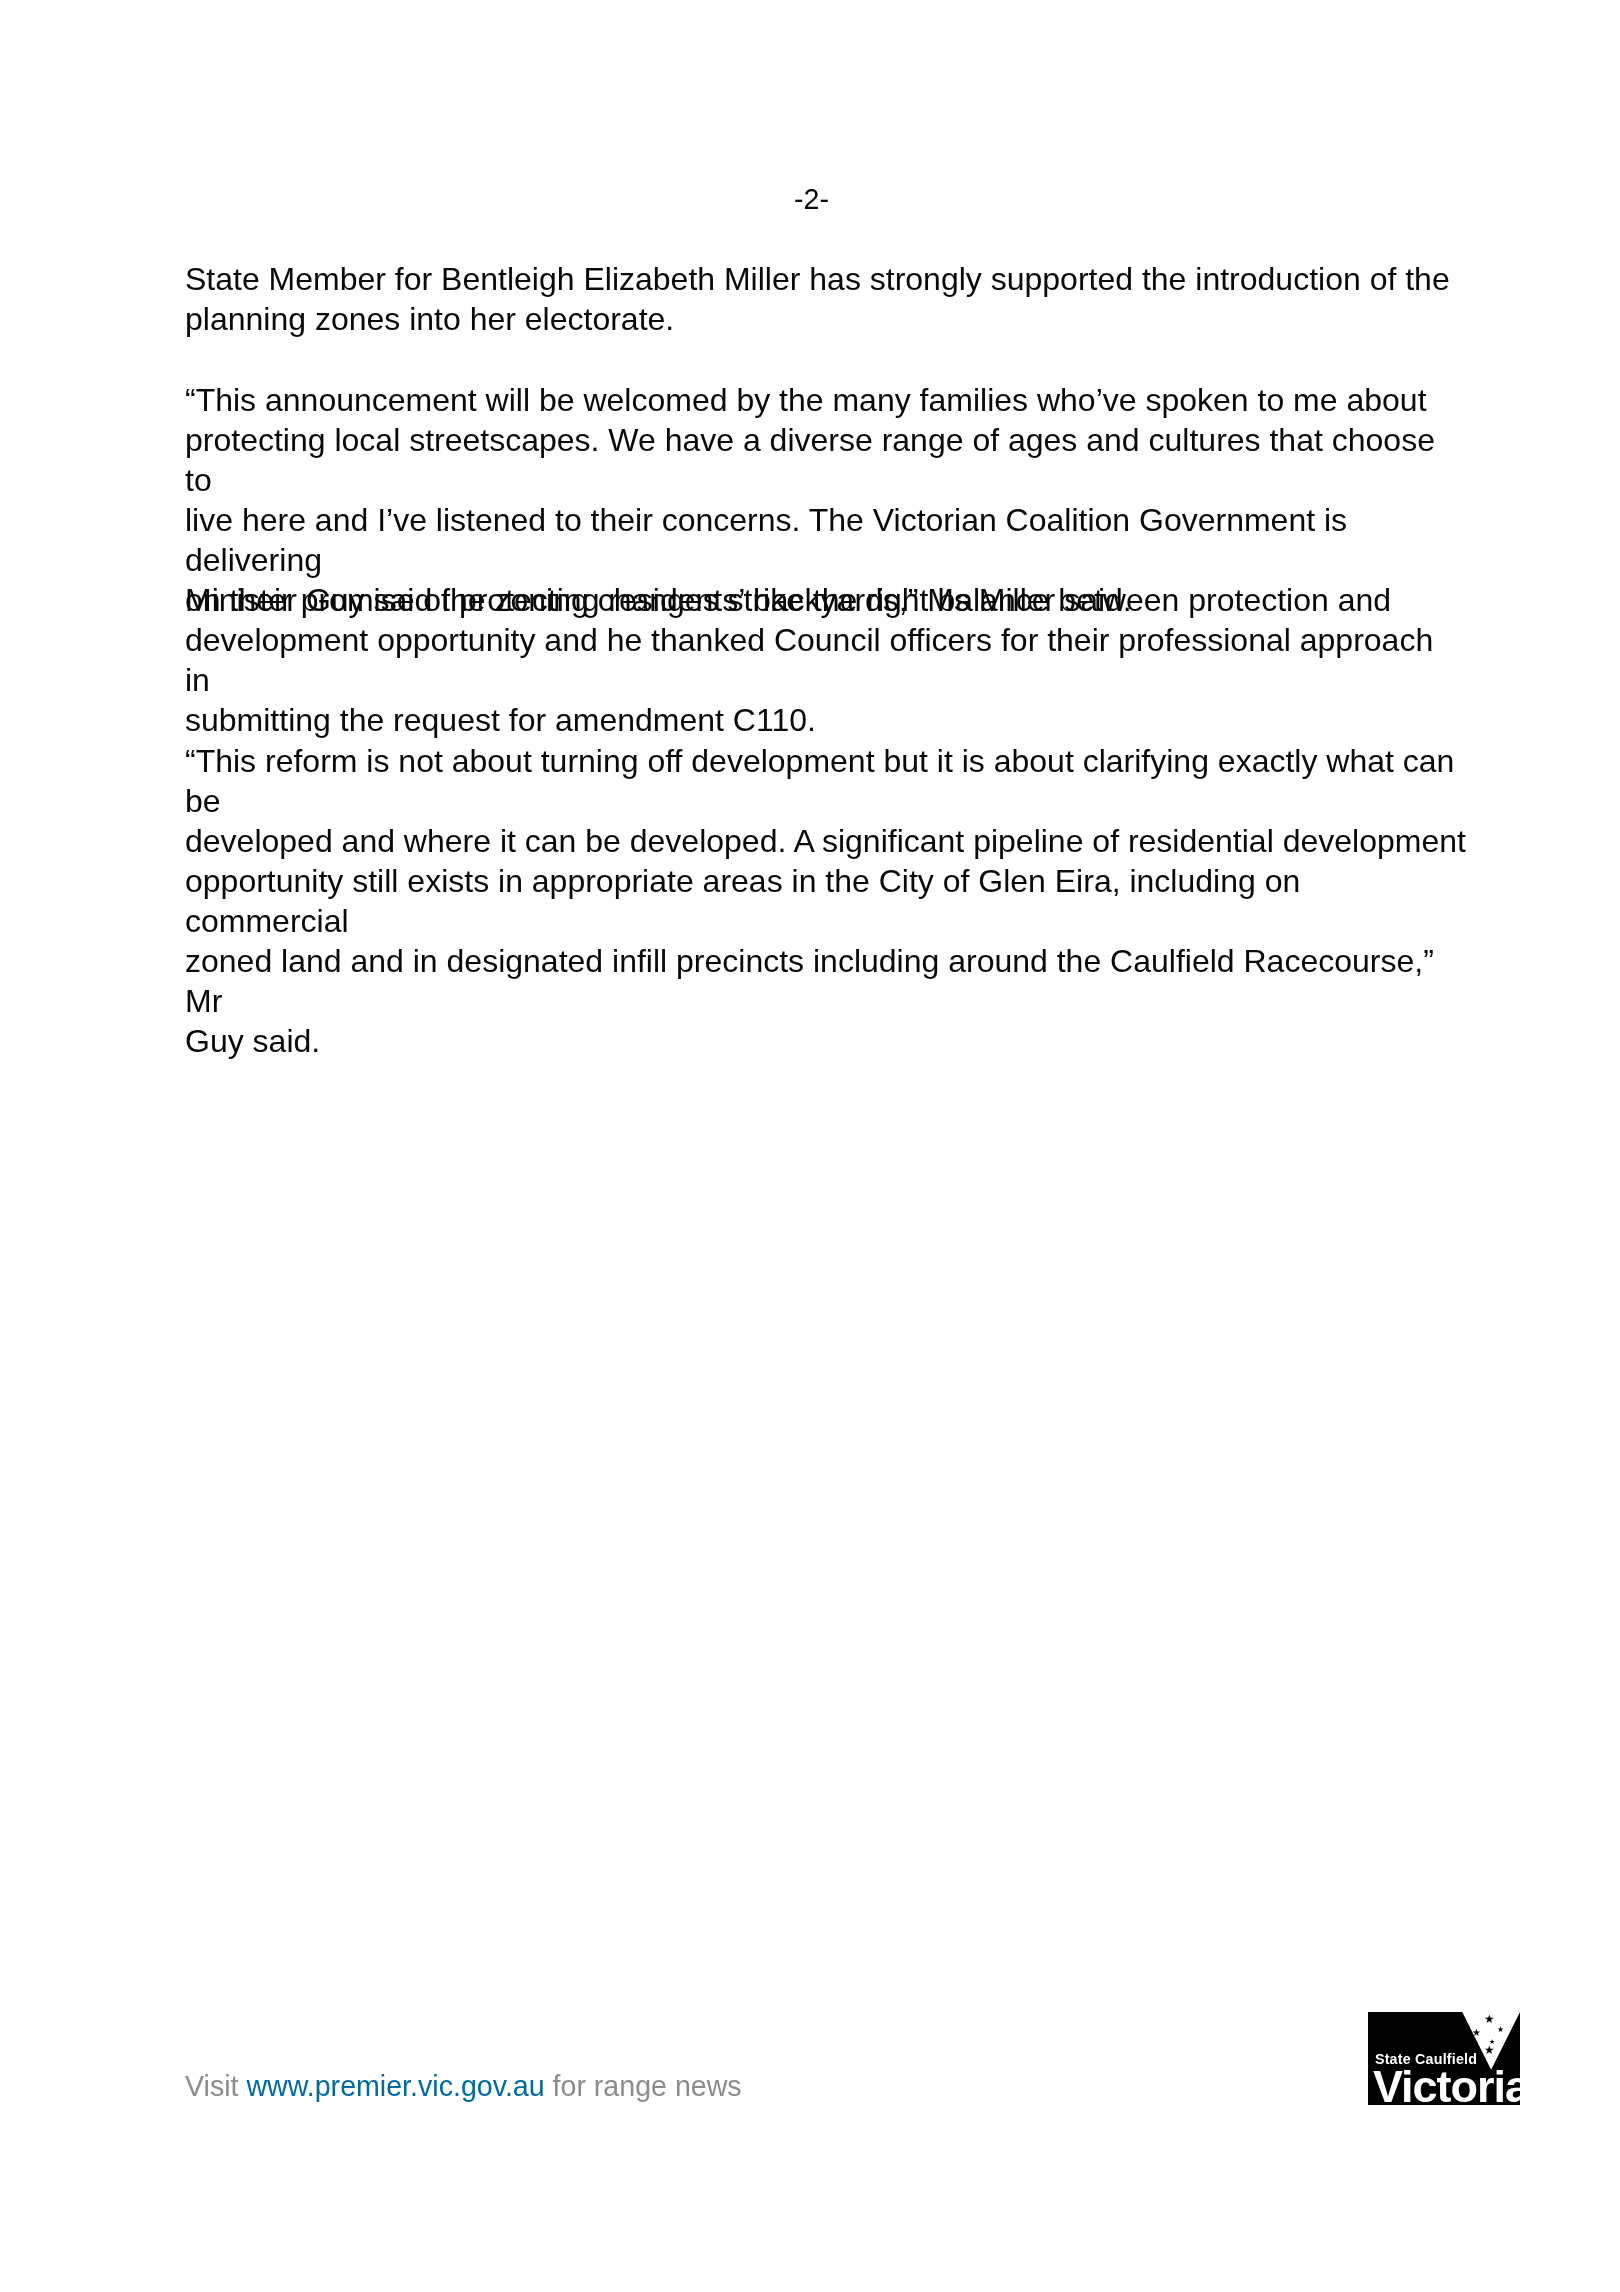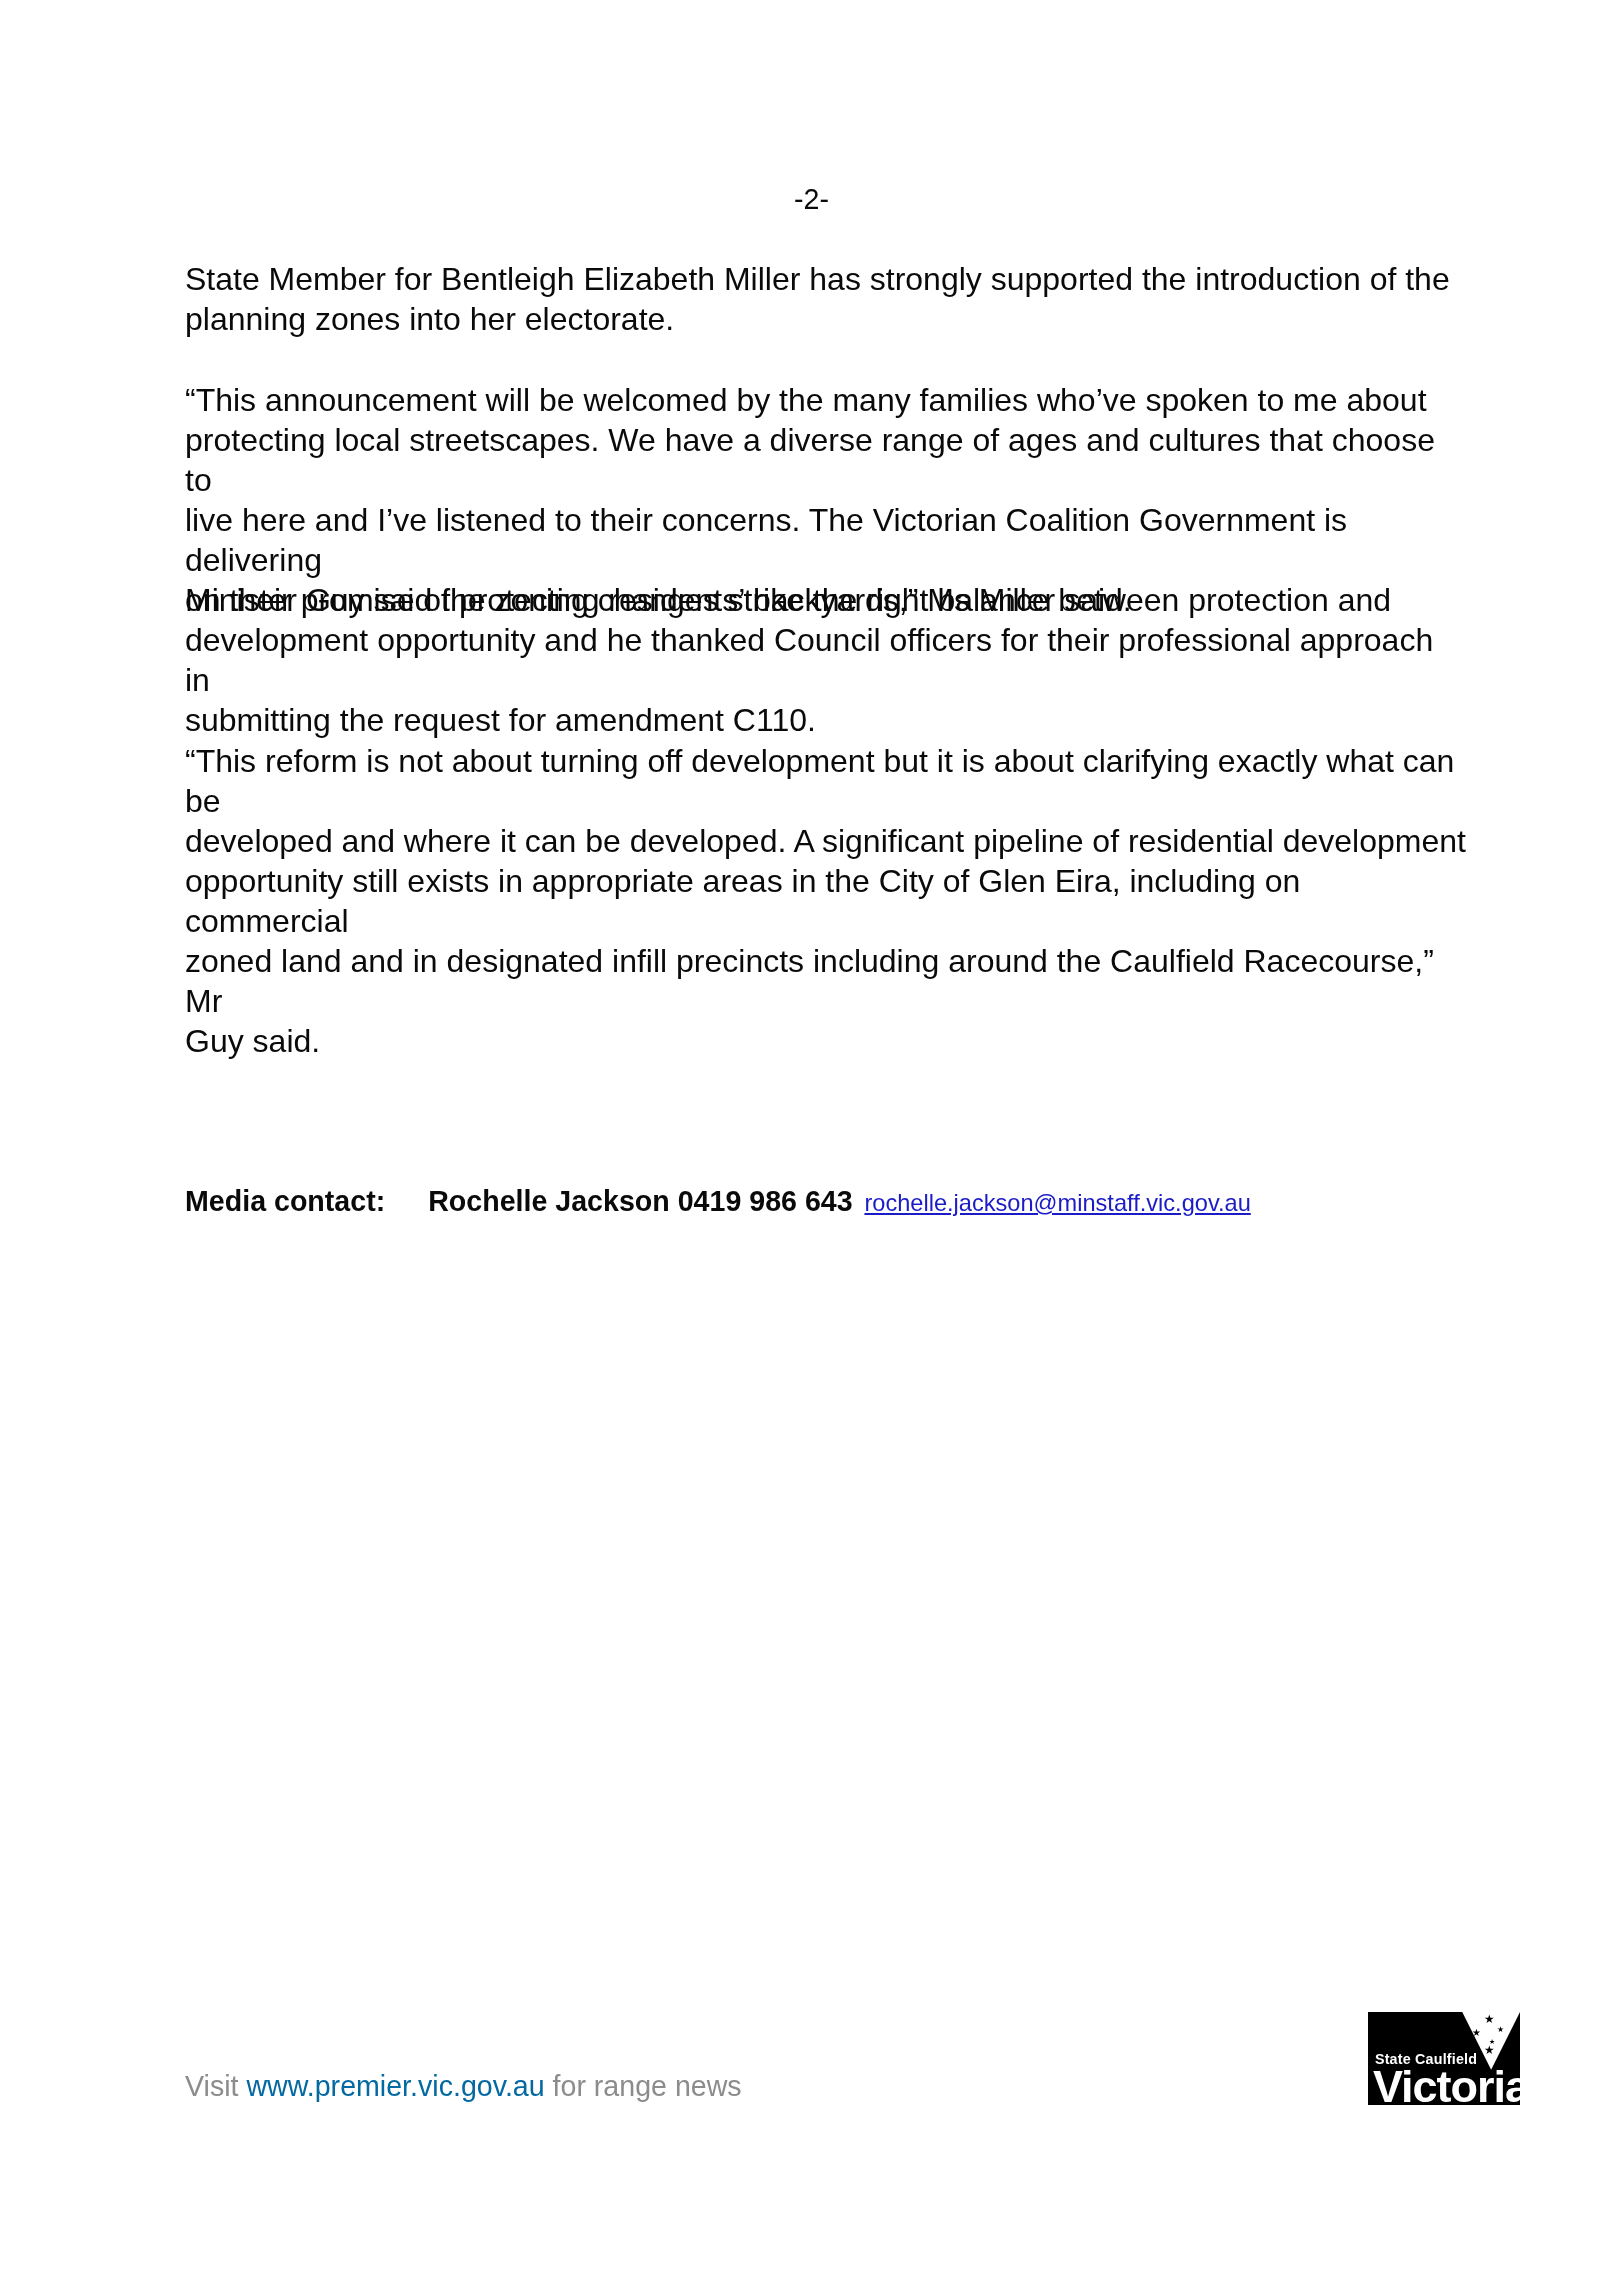--- a/index.html
+++ b/index.html
@@ -127,23 +127,20 @@
 on their promise of protecting residents’ backyards,” Ms Miller said.</div>
   <div class="para p3">Minister Guy said the zoning changes strike the right balance between protection and
 development opportunity and he thanked Council officers for their professional approach in
 submitting the request for amendment C110.</div>
   <div class="para p4">“This reform is not about turning off development but it is about clarifying exactly what can be
 developed and where it can be developed. A significant pipeline of residential development
 opportunity still exists in appropriate areas in the City of Glen Eira, including on commercial
 zoned land and in designated infill precincts including around the Caulfield Racecourse,”  Mr
 Guy said.</div>
 
-  <div class="media-line">
-    <span class="media-label">Media contact:</span><span class="media-name">Rochelle Jackson 0419 986 643</span><span class="media-email">rochelle.jackson@minstaff.vic.gov.au</span>
-  </div>
 
   <div class="footer-note">
     <span>Visit</span><span class="footer-link">www.premier.vic.gov.au</span><span>for range news</span>
   </div>
 
   <div class="vic-logo">
     <div class="vic-triangle"></div>
     <span class="vic-star s1">★</span>
     <span class="vic-star s2">★</span>
     <span class="vic-star s3">★</span>

